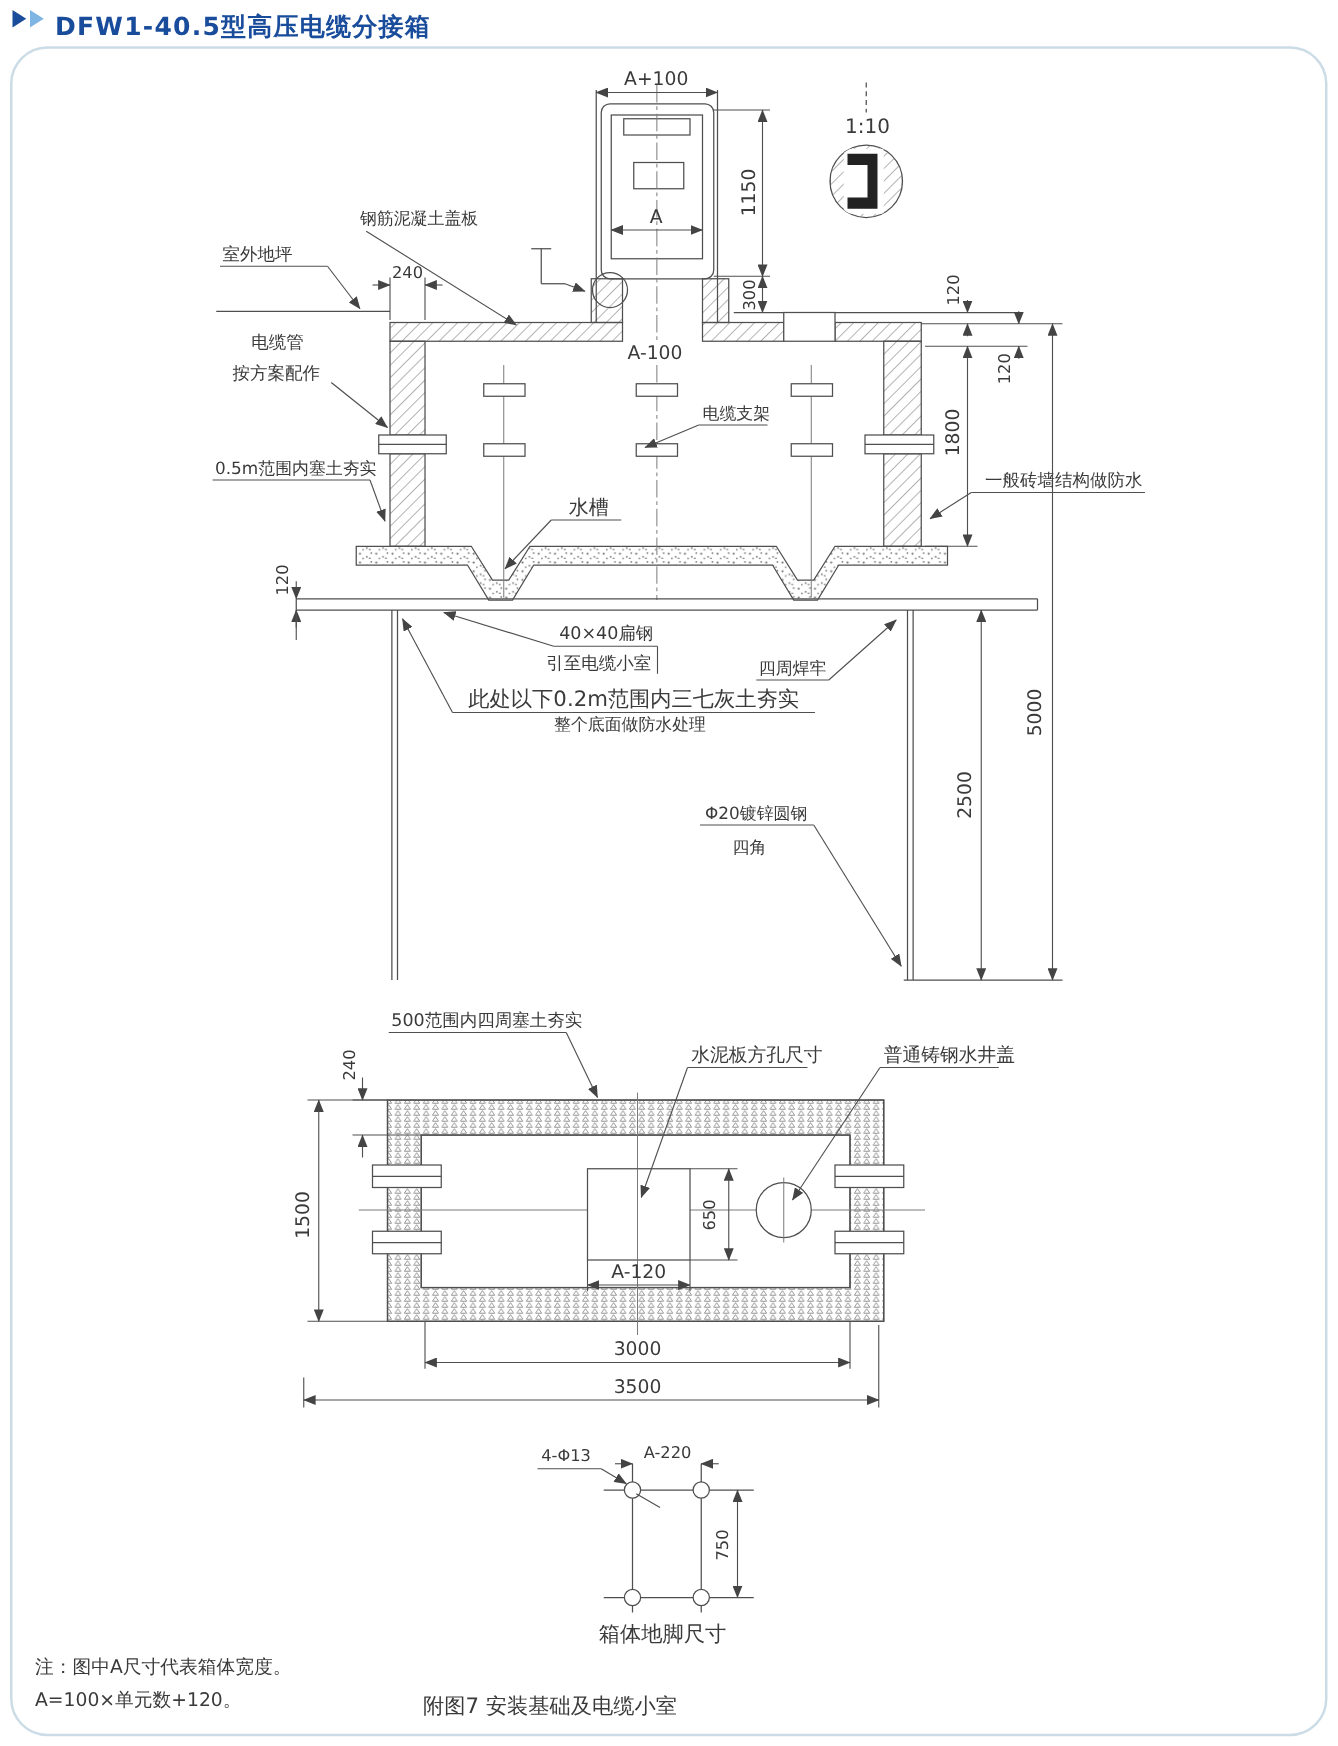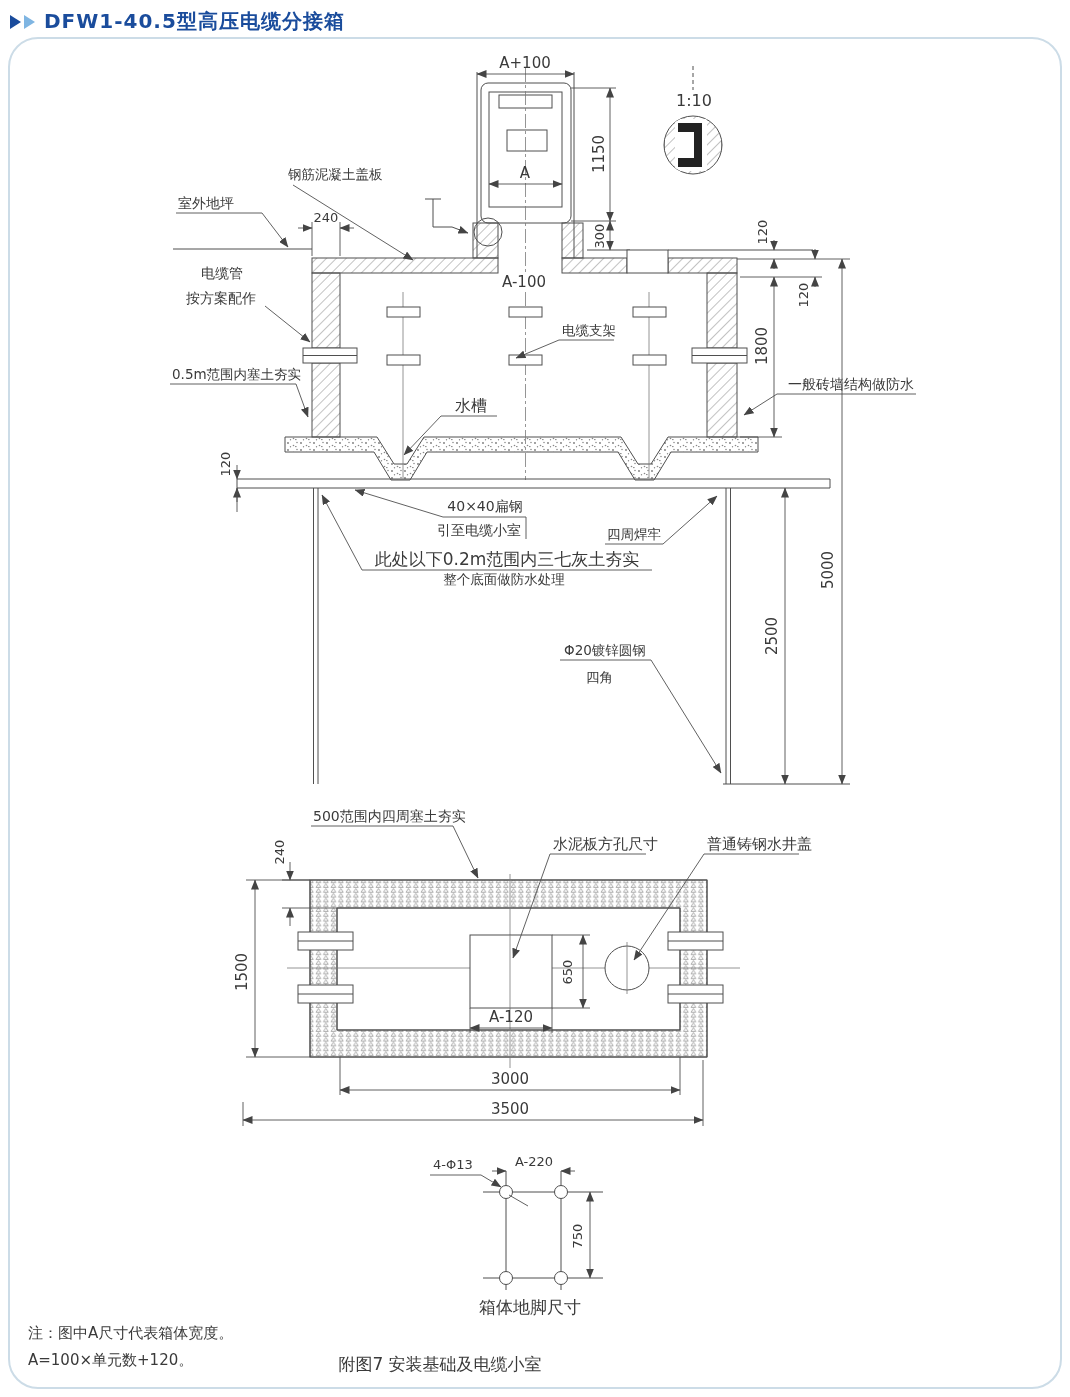--- a/index.html
+++ b/index.html
@@ -1,18 +1,18 @@
 <!DOCTYPE html>
 <html><head>
 <meta charset="utf-8">
 <style>
   html,body{margin:0;padding:0;background:#fff;}
   body{width:1070px;height:1397px;position:relative;overflow:hidden;
        font-family:"DejaVu Sans","Liberation Sans",sans-serif;}
-  .page-title{position:absolute;left:10px;top:8px;display:flex;align-items:center;gap:3px;}
+  .page-title{position:absolute;left:10px;top:8px;display:flex;align-items:flex-start;gap:3px;}
   .tri{width:0;height:0;border-top:7px solid transparent;border-bottom:7px solid transparent;}
   .tri1{border-left:11px solid #1a4c9c;}
   .tri2{border-left:11px solid #7fb5e2;margin-right:6px;}
   .title-text{font-size:20px;font-weight:bold;color:#1a4c9c;letter-spacing:1px;}
   .panel{position:absolute;left:8px;top:37px;width:1050px;height:1348px;
          border:2px solid #ccdce7;border-radius:30px;background:#fff;}
   svg{position:absolute;left:0;top:0;}
   svg text{fill:#3a3a3a;}
   .dim{font-size:13px;}
   .dim15{font-size:15px;}

